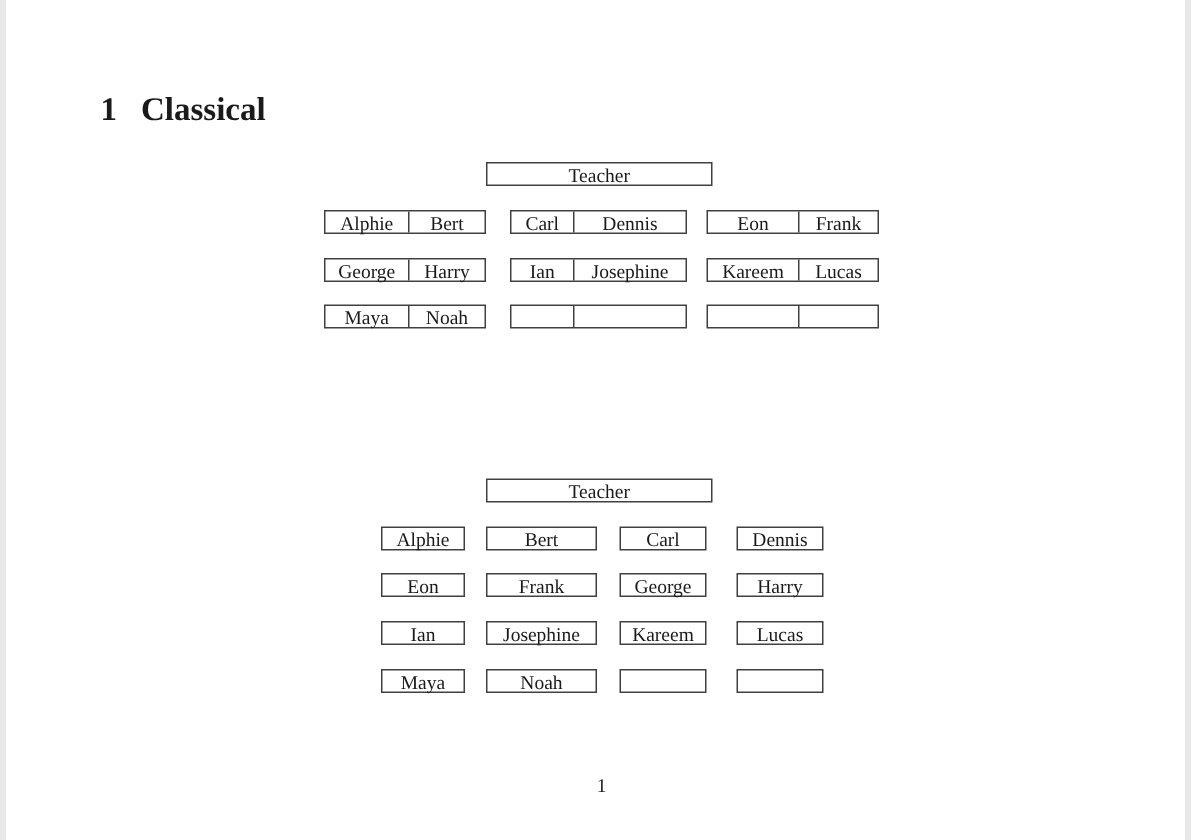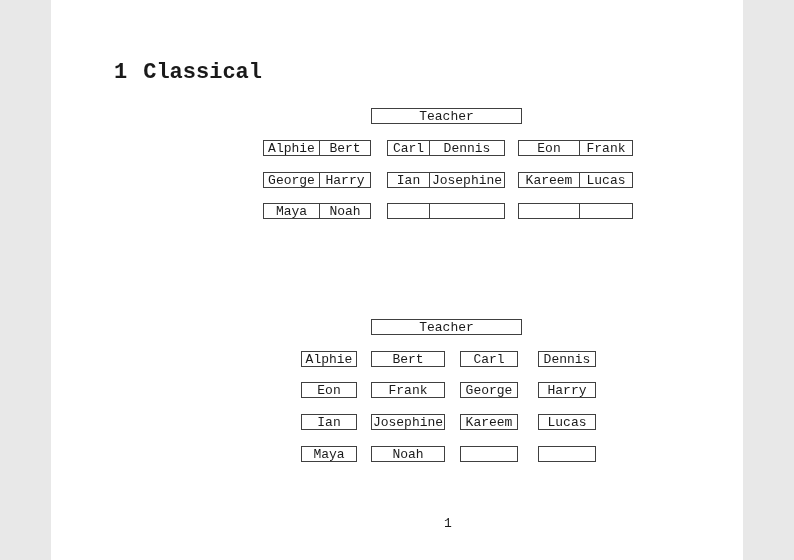--- a/index.html
+++ b/index.html
@@ -3,23 +3,23 @@
 <meta charset="utf-8">
 <style>
   :root{
     --border:#404040;
     --text:#1a1a1a;
     --background:#ffffff;
   }
   html,body{margin:0;padding:0;background:#e8e8e8;}
   .page{
     position:relative;
-    width:692px;height:560px;
+    width:786px;height:560px;
     background:var(--background);
-    font-family:Liberation Mono, monospace;
+    font-family:Liberation Serif, serif;
     color:var(--text);
     overflow:hidden;
     margin:0 auto;
   }
   .heading{
     position:absolute;
     left:63px;
     font-size:22px;
     font-weight:bold;
     color:var(--text);

